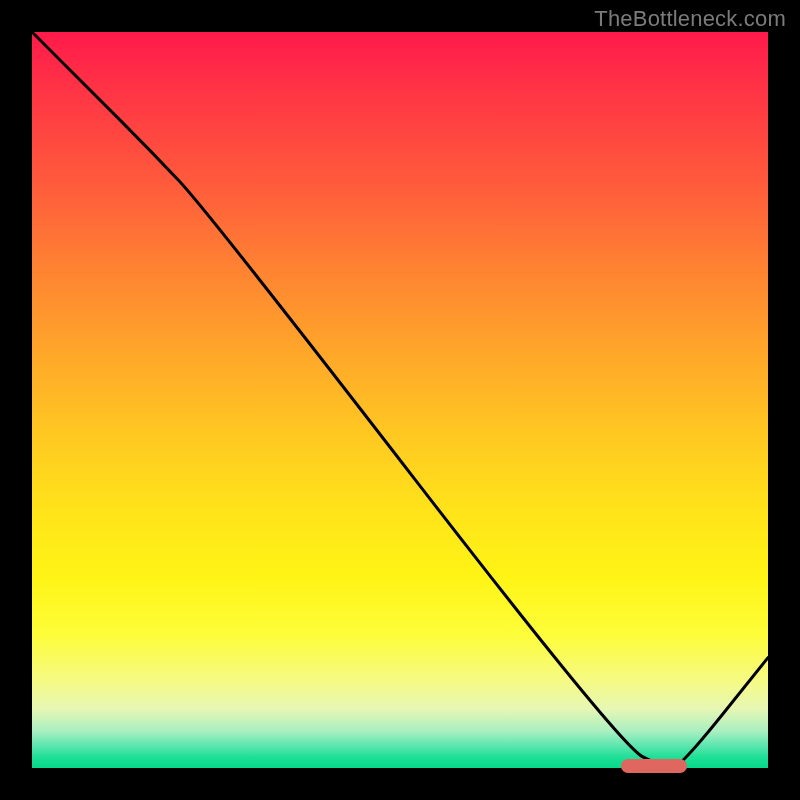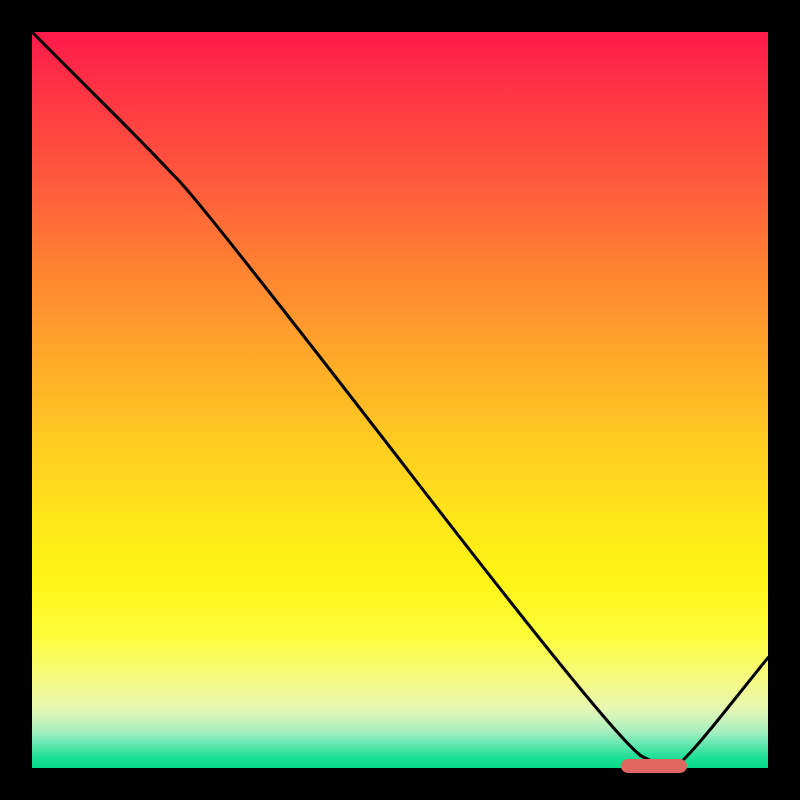--- a/index.html
+++ b/index.html
@@ -67,20 +67,21 @@
     height: 14px;
     border-radius: 7px;
     background: #e0675f;
     z-index: 20;
   }
 </style>
 </head>
 <body>
 
 <div class="frame">
+  <div class="watermark">TheBottleneck.com</div>
 
   <div class="plot">
 
     <svg class="curve" viewBox="0 0 736 736" preserveAspectRatio="none">
       <path id="curve-path" d="M 0 0 Q 0 0 29.44 29.439999999999998 Q 58.88 58.879999999999995 88.32000000000001 88.32 Q 117.76 117.75999999999999 147.2 149.04000000000002 Q 176.64 180.32000000000005 382.72 447.12 Q 588.8000000000001 713.92 610.8800000000001 724.96 Q 632.96 736 640.3199999999999 736 Q 647.68 736 691.8399999999999 680.8 T 736 625.6" fill="none" stroke="#000000" stroke-width="3" stroke-linejoin="round" stroke-linecap="round"></path>
     </svg>
 
     <div class="marker" id="marker" style="left: 588.8px; width: 66.24px; top: 727px; background: rgb(224, 103, 95);"></div>
   </div>
 </div>

